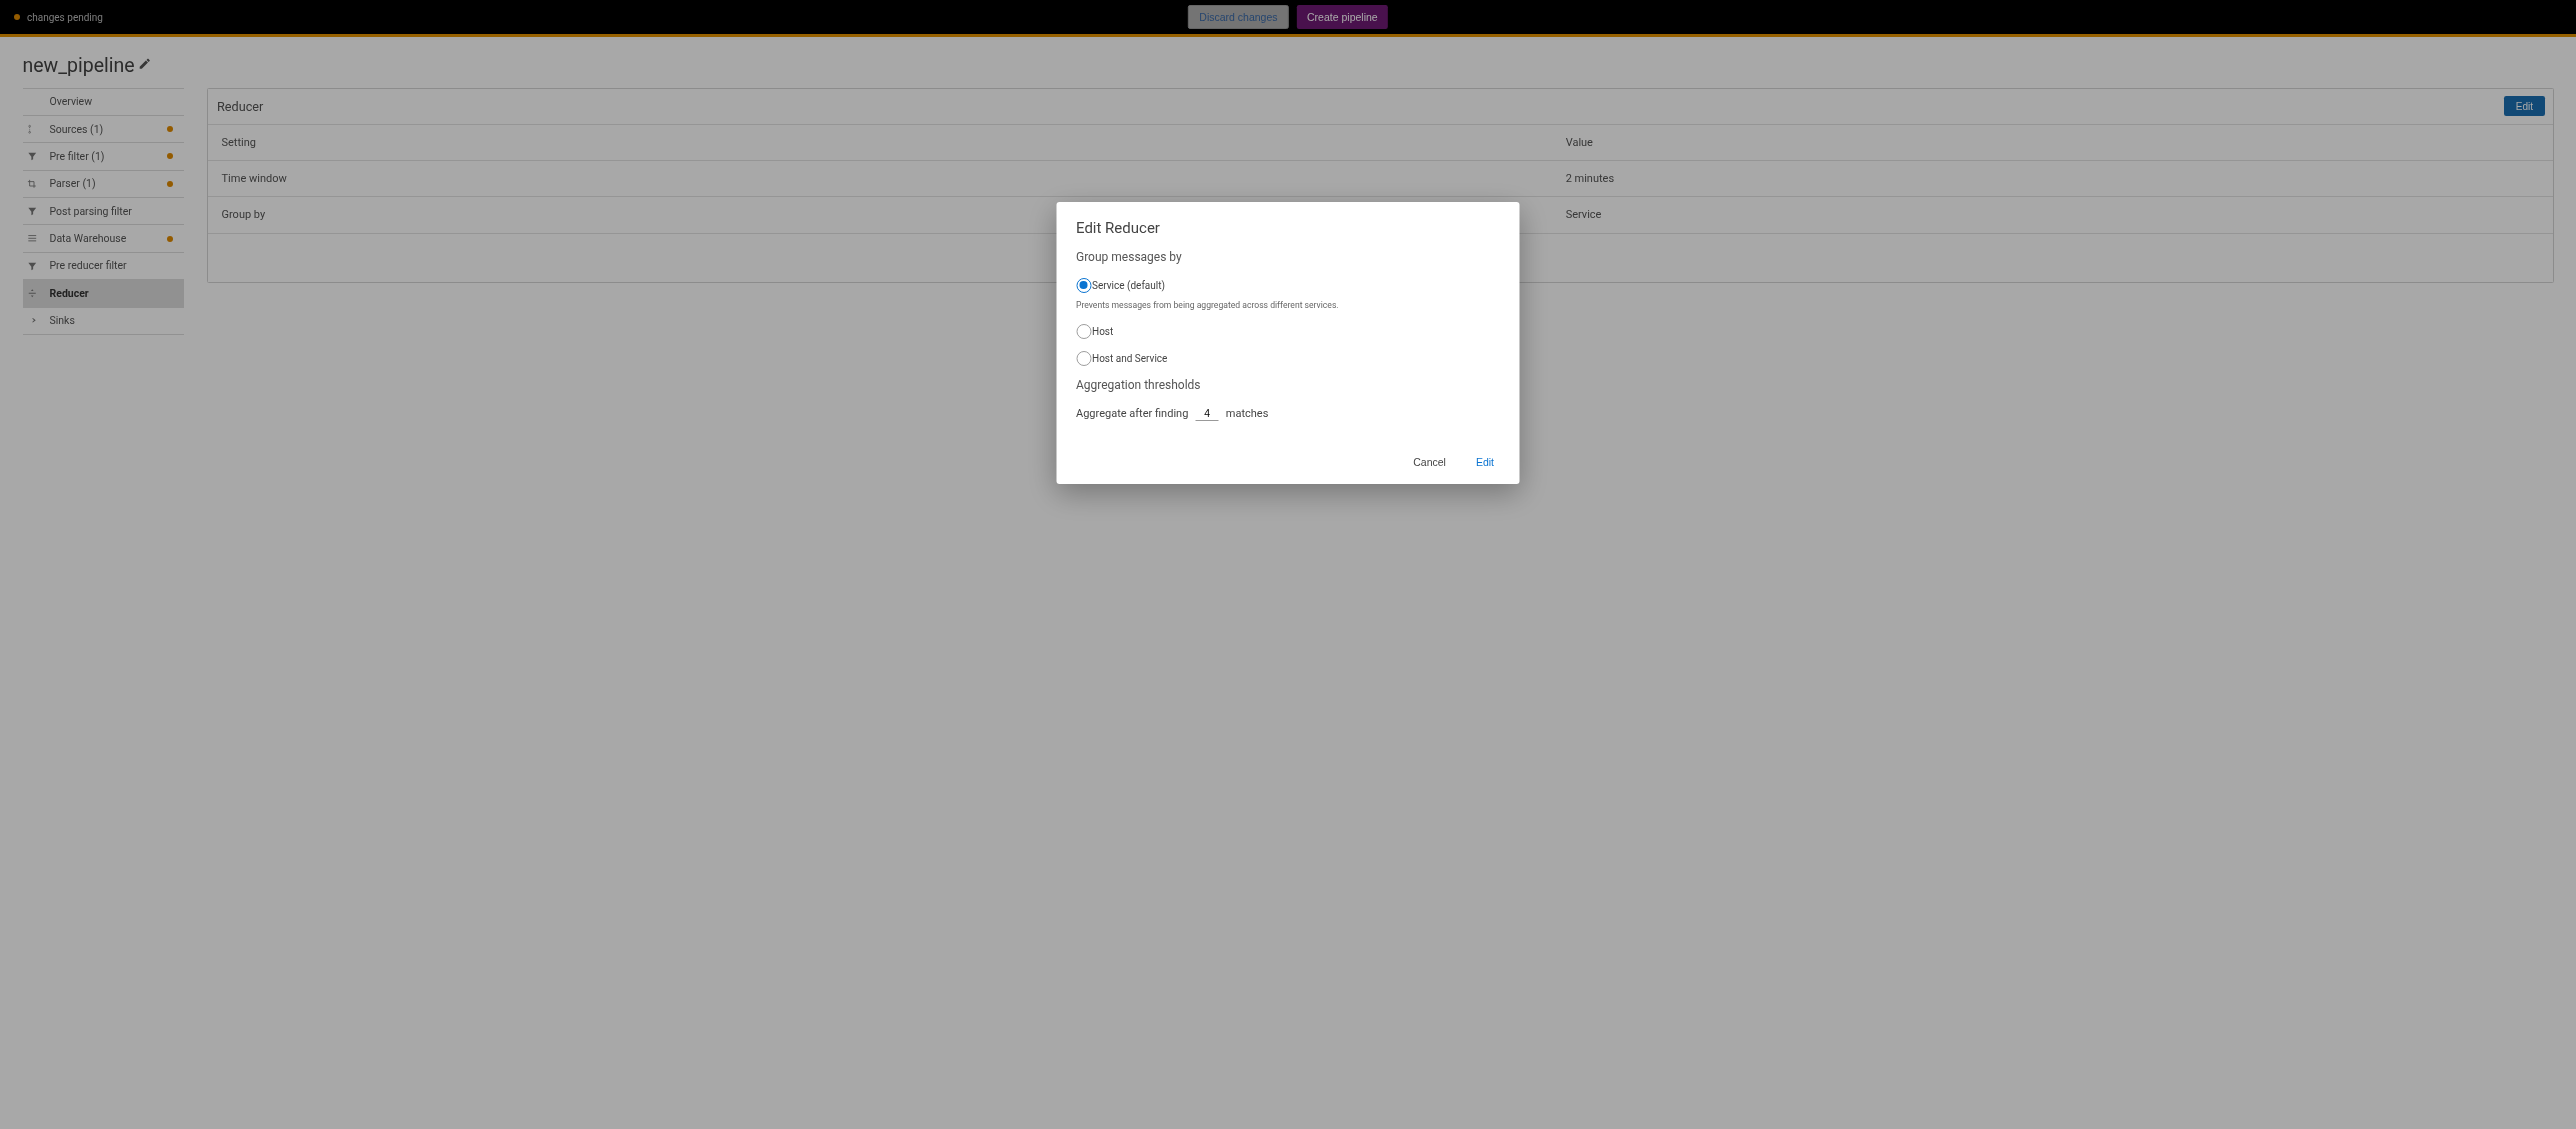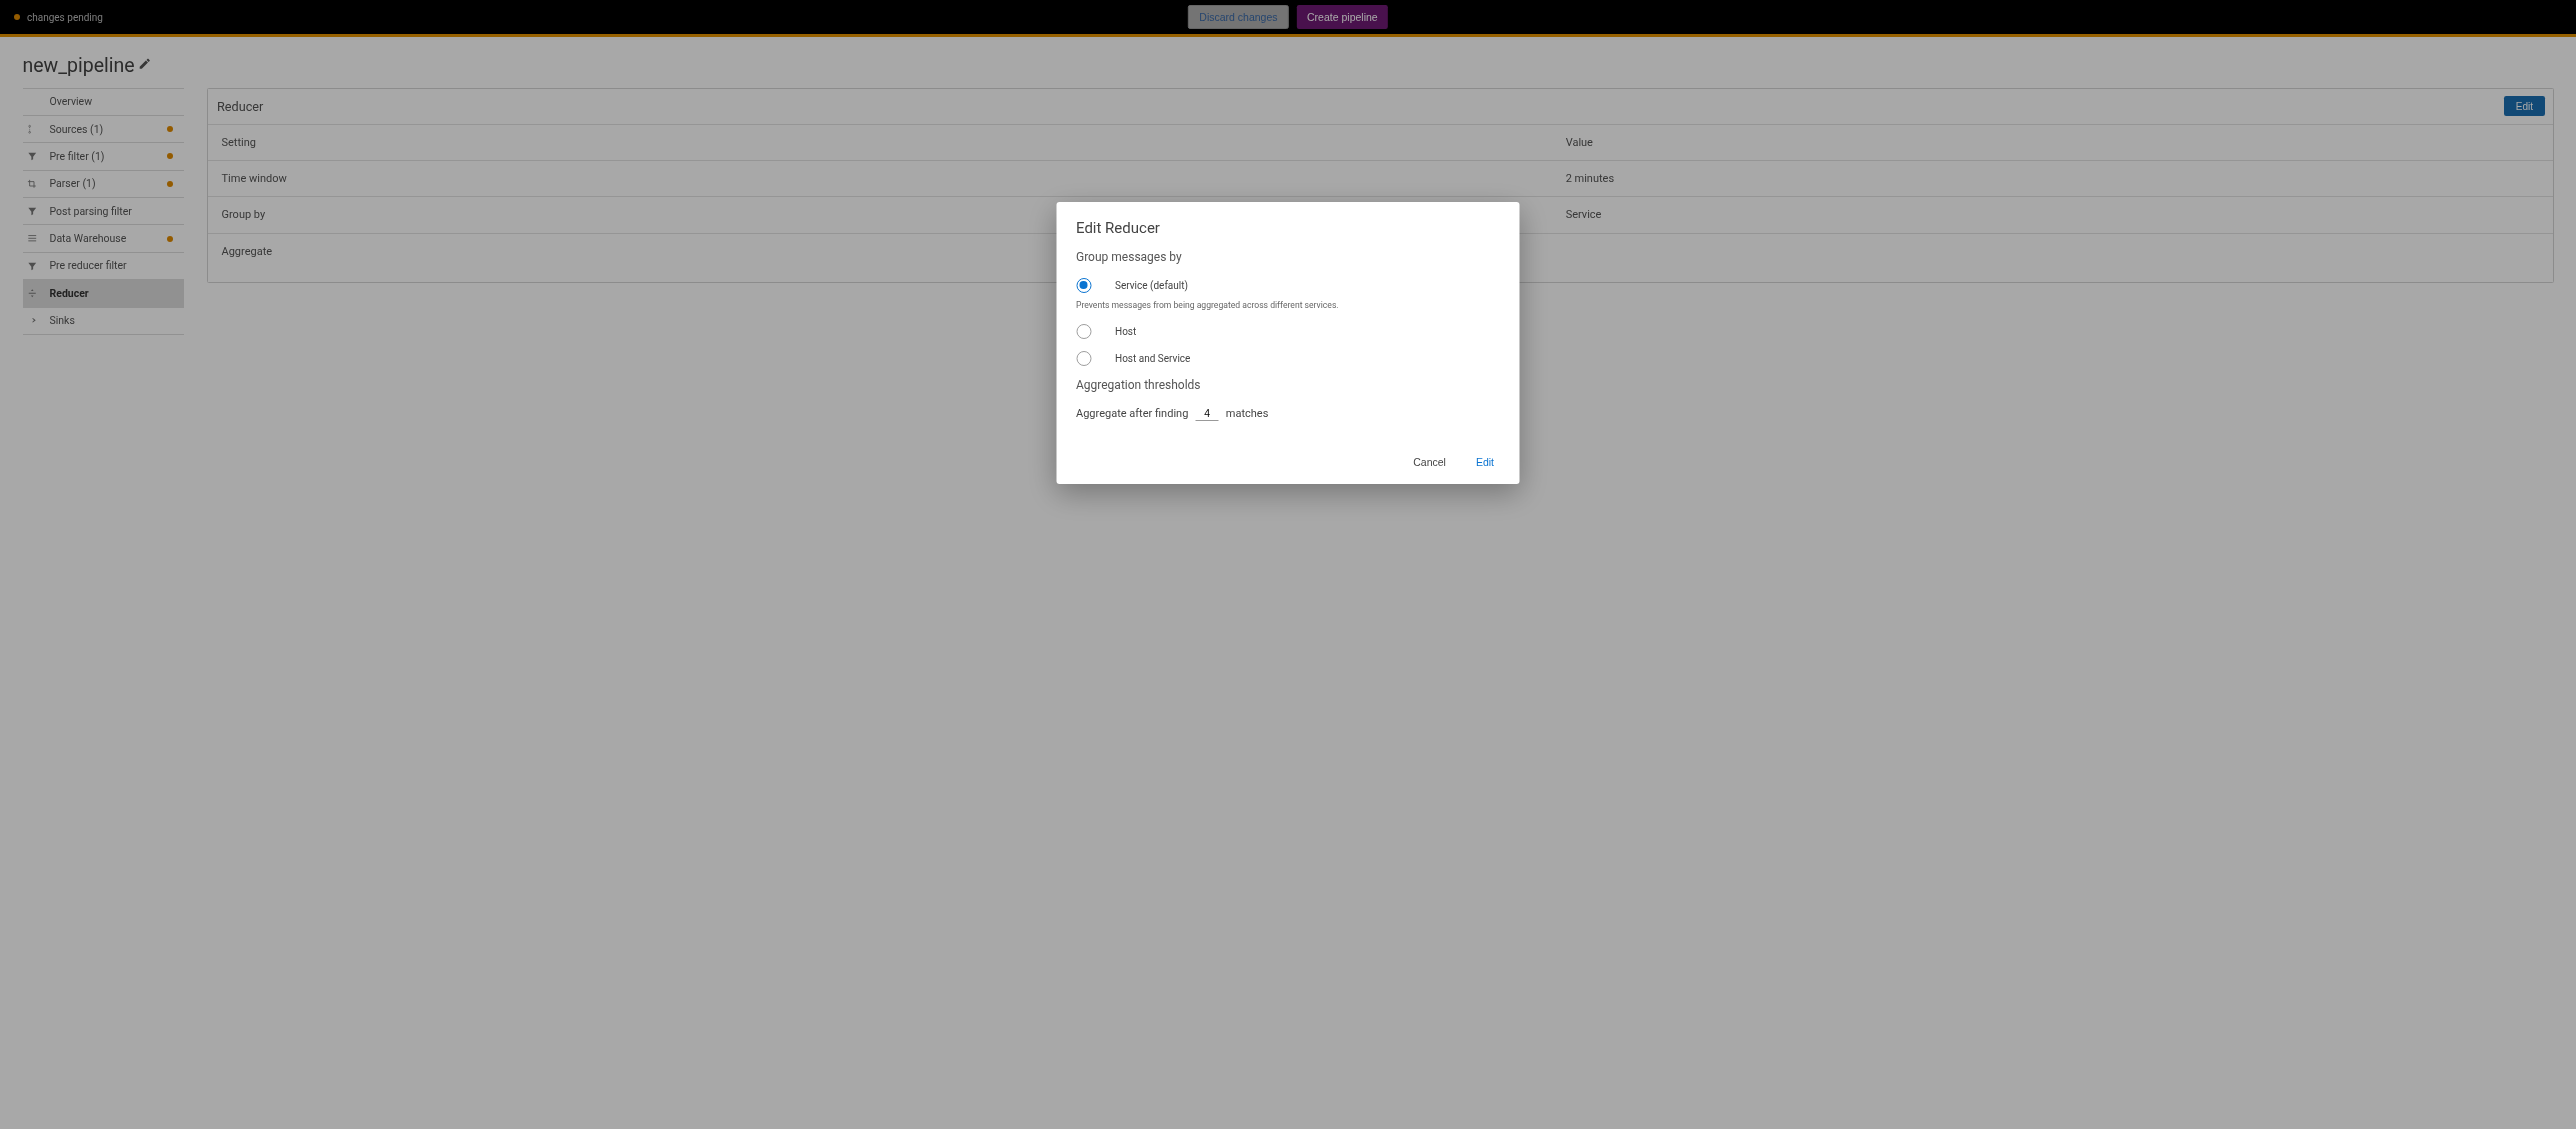--- a/index.html
+++ b/index.html
@@ -105,21 +105,21 @@
     transform: translateX(-50%);
     width: 463px;
     background: #fff;
     border-radius: 3px;
     box-shadow: 0 9px 30px rgba(0,0,0,0.3);
     padding: 16.5px 19.5px 12px 19.5px;
   }
   .modal h2 { font-size: 15px; font-weight: 400; color: #444; margin-bottom: 13.5px; }
   .modal h3 { font-size: 12px; font-weight: 400; color: #555; margin-bottom: 13.5px; }
 
-  .radio-opt { display: flex; align-items: center; gap: 24px; margin-bottom: 12px; cursor: pointer; }
+  .radio-opt { display: flex; align-items: center; gap: 1px; margin-bottom: 12px; cursor: pointer; }
   .radio-circle {
     width: 15px; height: 15px; border: 1.5px solid #9e9e9e; border-radius: 50%;
     display: flex; align-items: center; justify-content: center; flex-shrink: 0;
   }
   .radio-circle.sel { border-color: #0b74d1; }
   .radio-inner { width: 7.5px; height: 7.5px; border-radius: 50%; background: #0b74d1; }
   .radio-label { font-size: 10px; color: #444; }
 
   .helper-text { font-size: 8.6px; color: #666; margin: -4.5px 0 13.5px 0; }
 
@@ -256,21 +256,20 @@
         <div id="settings-rows">
             <div class="settings-row">
               <div class="col-key">Time window</div>
               <div class="col-val">2 minutes</div>
             </div>
             <div class="settings-row">
               <div class="col-key">Group by</div>
               <div class="col-val">Service</div>
             </div>
             <div class="settings-row">
-              <div class="col-key">Aggregate</div>
               <div class="col-val"></div>
             </div>
           </div>
       </div>
     </div>
   </div>
 </div>
 
 <div class="scrim"></div>
 

